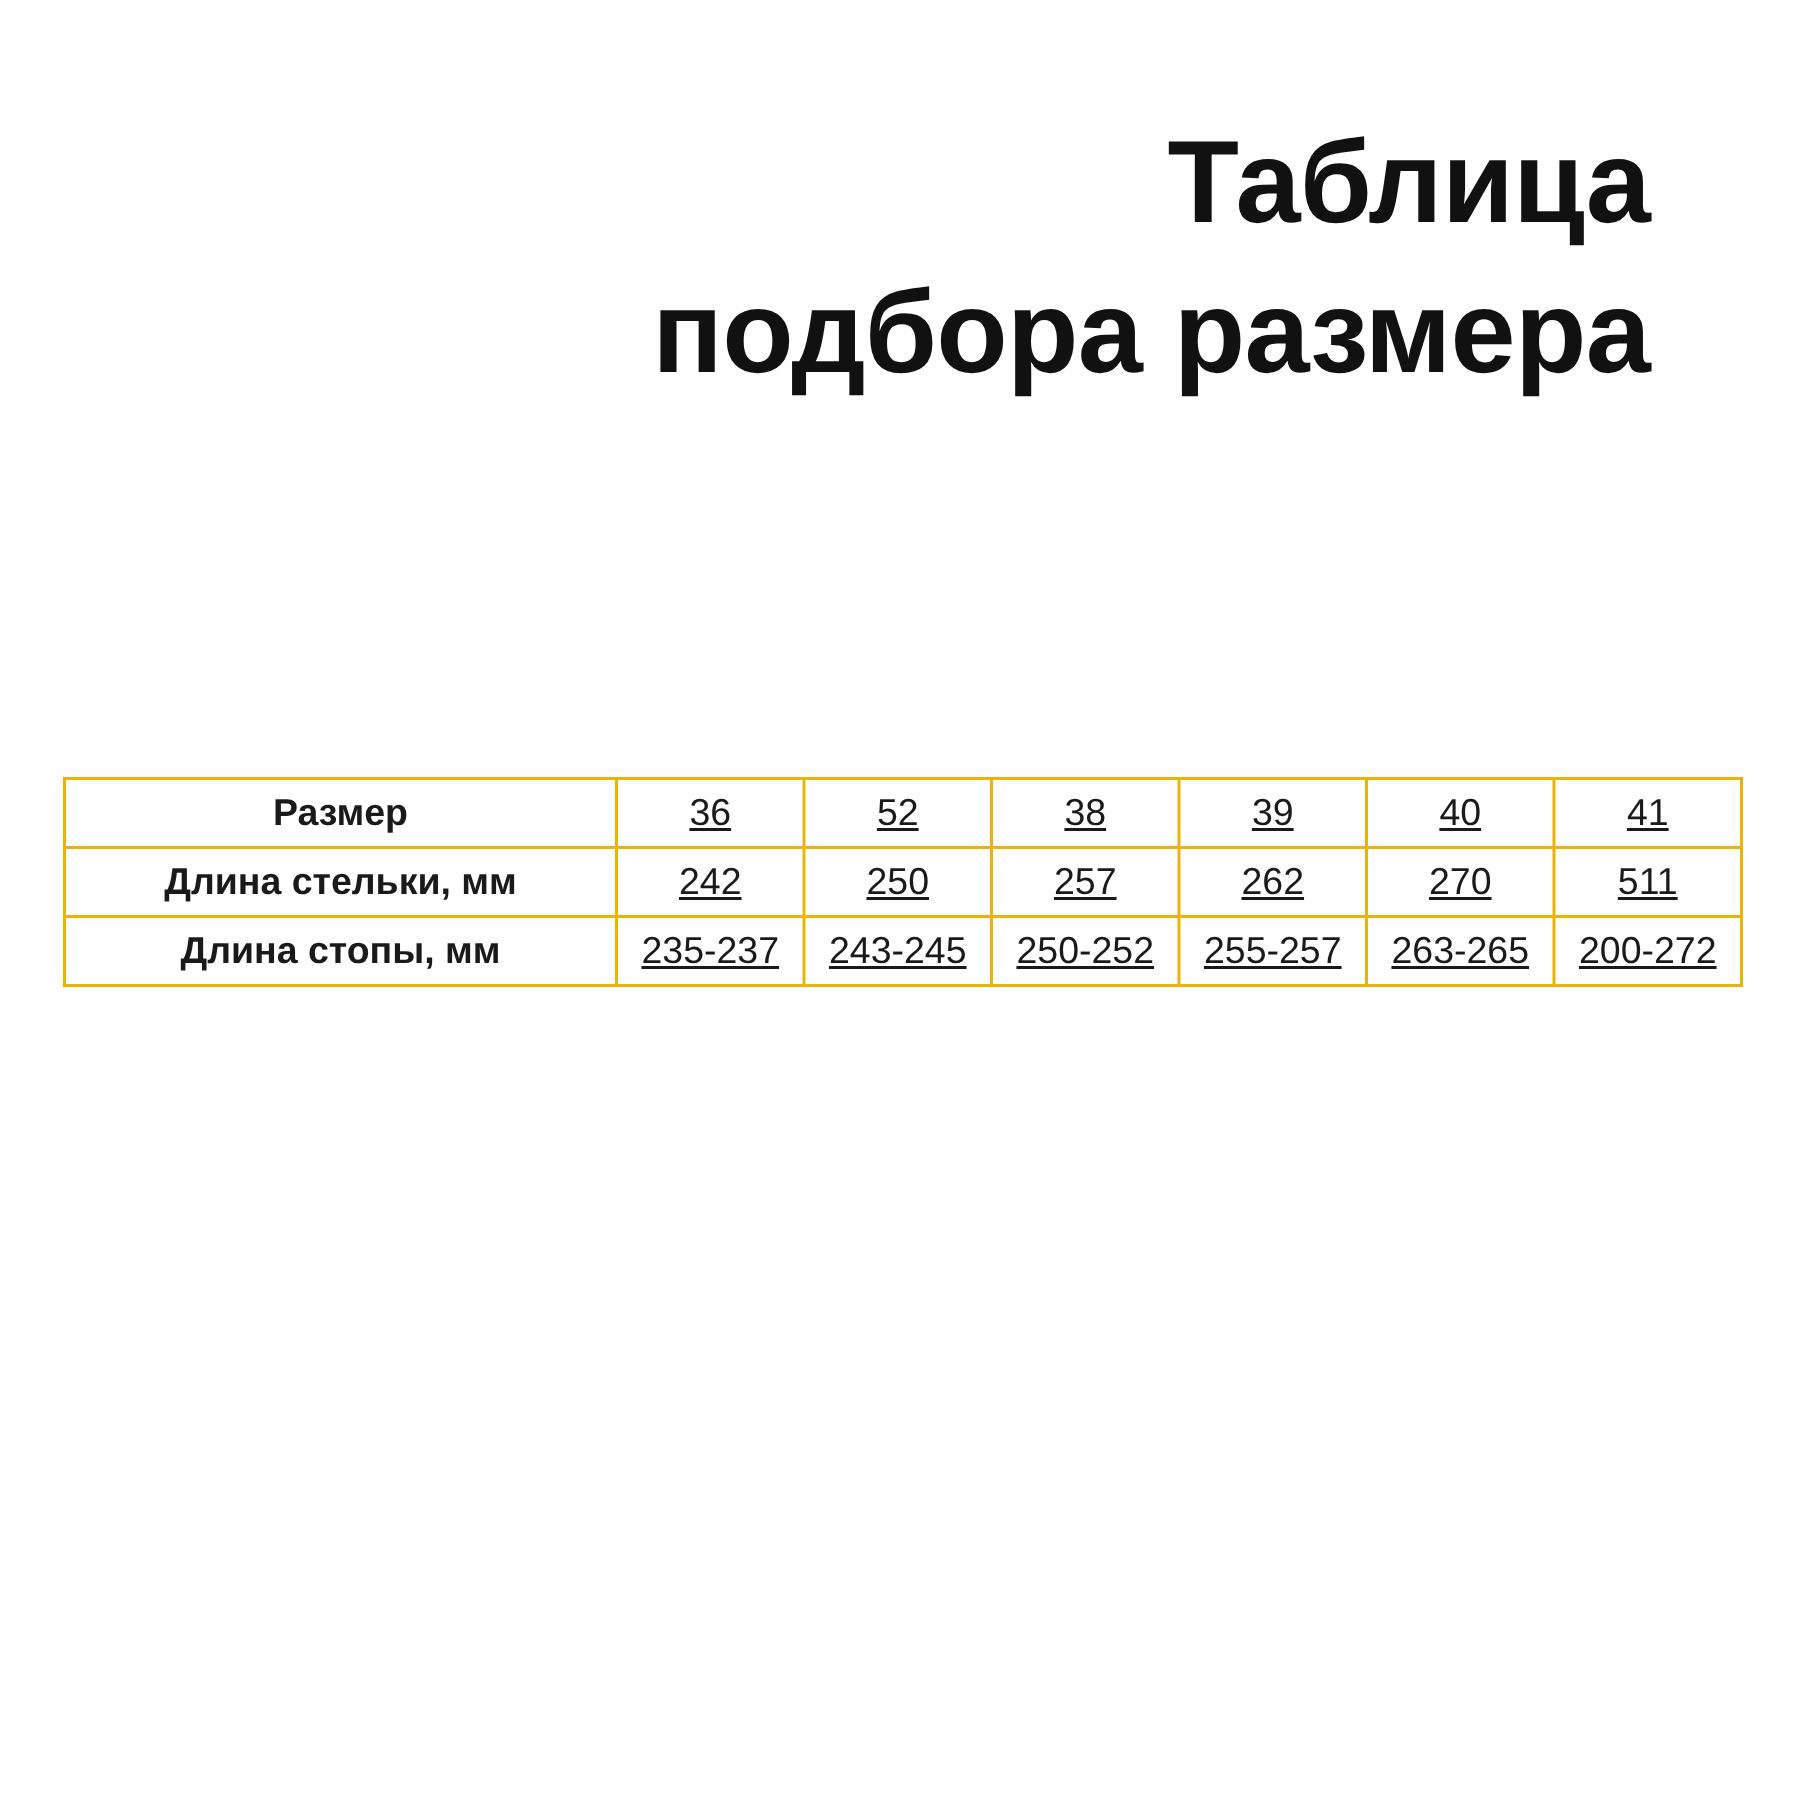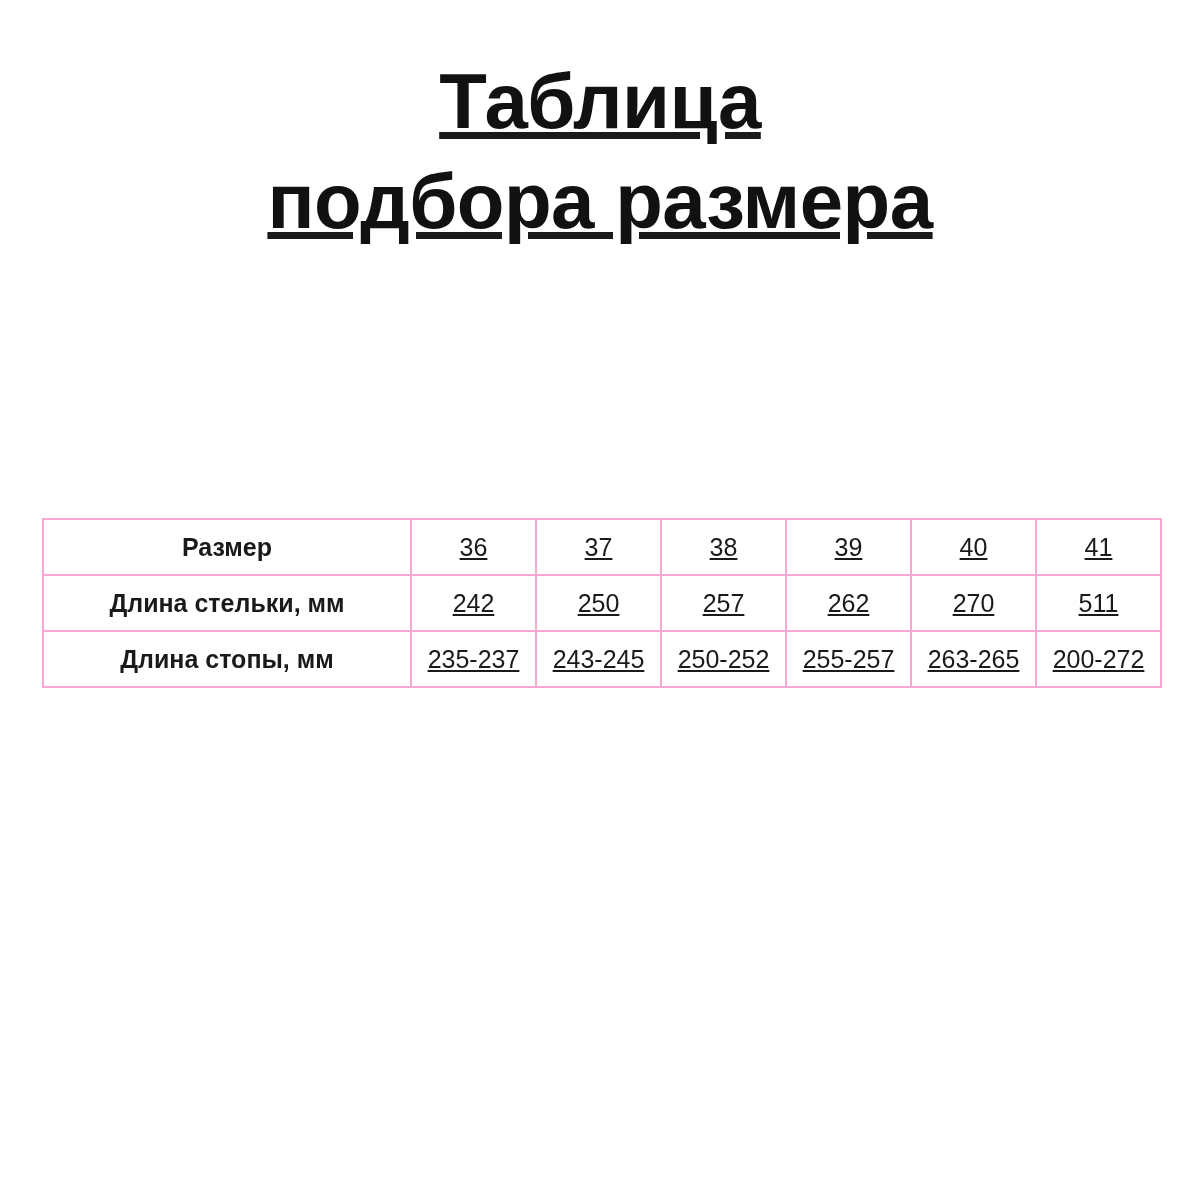--- a/index.html
+++ b/index.html
@@ -16,23 +16,22 @@
   }
 
   .page {
     width: 1200px;
     height: 1200px;
     position: relative;
     box-sizing: border-box;
   }
 
   .title-block {
-    padding-top: 52px;
-    text-align: center;
-    text-decoration: underline;
+    padding-top: 72px;
+    text-align: right;
   }
 
   .title {
     font-size: 78px;
     font-weight: 700;
     line-height: 1.28;
     letter-spacing: -0.5px;
     color: #111111;
     margin: 0 auto;
     max-width: 1000px;
@@ -53,22 +52,22 @@
     width: 1118px;
   }
 
   table.size-table {
     border-collapse: collapse;
     width: 100%;
     table-layout: fixed;
   }
 
   table.size-table td {
-    border: 2px solid #f9a8d4;
-    height: 56px;
+    border: 2px solid #eab308;
+    height: 46px;
     text-align: center;
     vertical-align: middle;
     font-size: 25px;
     color: #1a1a1a;
     padding: 0 4px;
     box-sizing: border-box;
     margin-left: 34px;
   }
 
   table.size-table td.label {
@@ -98,21 +97,21 @@
       <span>подбора размера</span>
     </h1>
   </div>
 
   <div class="table-wrap">
     <table class="size-table">
       <tbody>
         <tr>
           <td class="label">Размер</td>
           <td class="val col-val">36</td>
-          <td class="val col-val">37</td>
+          <td class="val col-val">52</td>
           <td class="val col-val">38</td>
           <td class="val col-val">39</td>
           <td class="val col-val">40</td>
           <td class="val col-val">41</td>
         </tr>
         <tr>
           <td class="label">Длина стельки, мм</td>
           <td class="val col-val">242</td>
           <td class="val col-val">250</td>
           <td class="val col-val">257</td>

